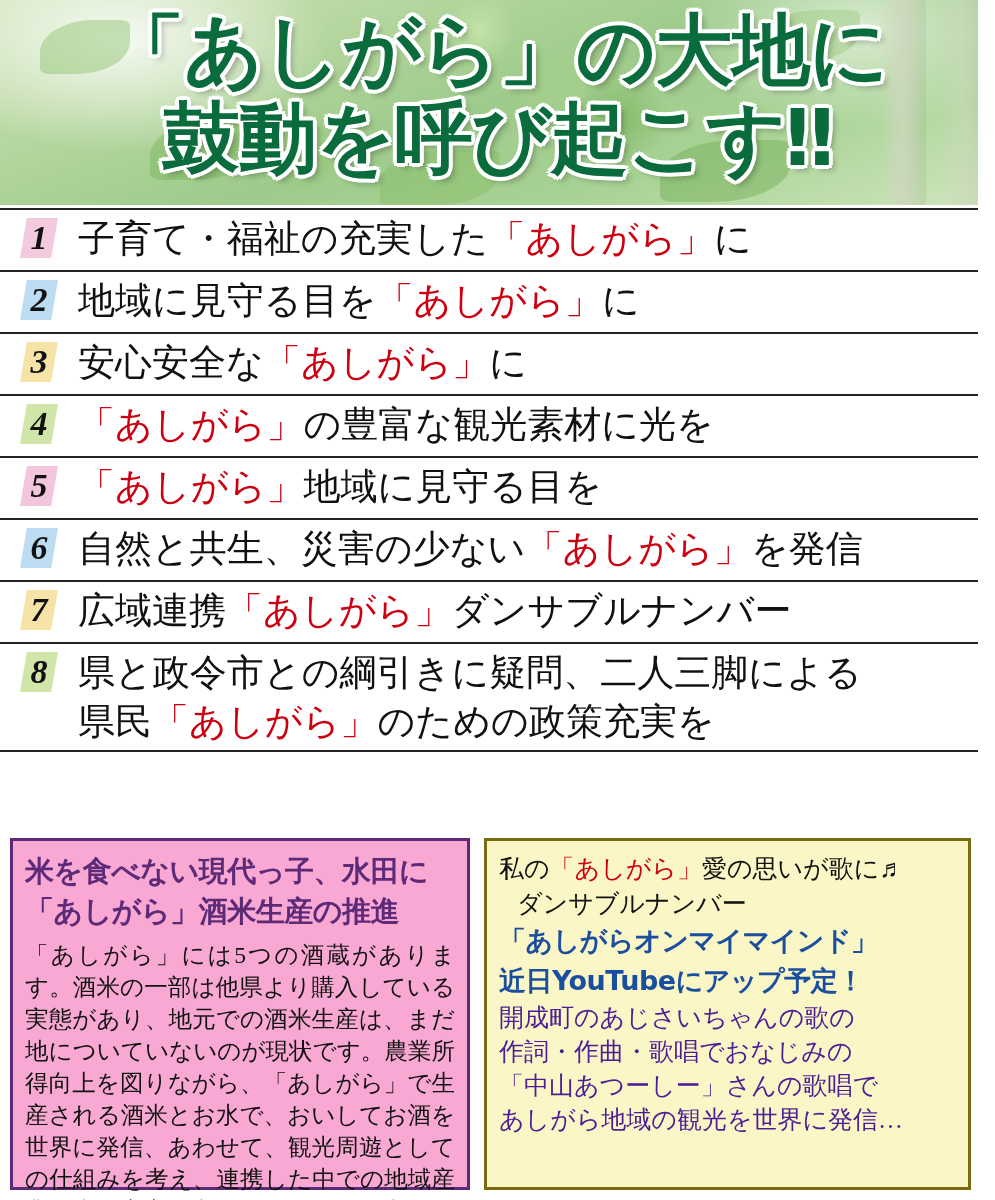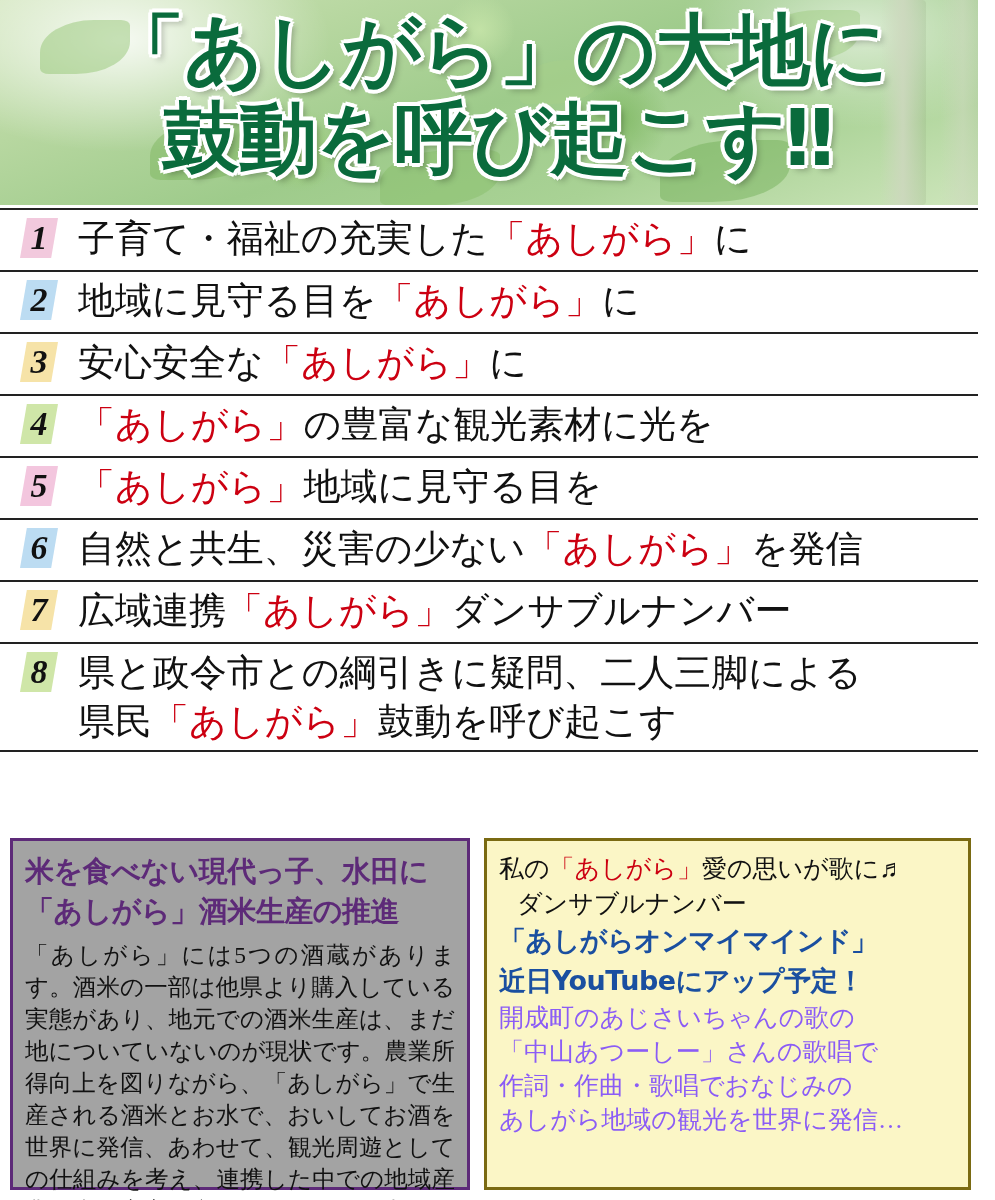--- a/index.html
+++ b/index.html
@@ -139,21 +139,21 @@
     display: flex;
     gap: 14px;
     z-index: 6;
   }
   .panel {
     border: 3px solid #6b2a7a;
     padding: 10px 12px 10px 12px;
   }
   .panel-left {
     width: 460px;
-    background: #a3a3a3;
+    background: #f9a8d4;
     border-color: #5d2a78;
     height: 352px;
   }
   .panel-right {
     width: 487px;
     background: #fbf6c6;
     border-color: #7a6a12;
     height: 352px;
   }
   .panel-left .ph {
@@ -187,21 +187,21 @@
     font-size: 27px;
     line-height: 40px;
     color: #1a4fa0;
     letter-spacing: -0.5px;
     white-space: nowrap;
   }
   .panel-right .rtail {
     font-family: "Liberation Serif", serif;
     font-size: 25px;
     line-height: 34px;
-    color: #8b5cf6;
+    color: #4c1d95;
     white-space: nowrap;
   }
 </style>
 </head>
 <body>
 
 <div id="page">
 
   <div class="hero">
     <div class="trunk" style="left:880px;"></div>
@@ -293,40 +293,40 @@
 
     <div class="row row-tall row-last" style="min-height:108px;">
       <div class="numcell">
         <span class="numbg">
           <span class="shape" style="background:#cfe6a8"></span>
           <span class="digit">8</span>
         </span>
       </div>
       <div class="txtcell">
         <div>県と政令市との綱引きに疑問、二人三脚による</div>
-        <div><span>県民</span><span class="hl">「あしがら」</span><span>鼓動を呼び起こす</span></div>
+        <div><span>県民</span><span class="hl">「あしがら」</span><span>のための政策充実を</span></div>
       </div>
     </div>
 
   </div>
 
   <div class="panels">
 
     <div class="panel panel-left">
       <div class="ph">米を食べない現代っ子、水田に</div>
       <div class="ph">「あしがら」酒米生産の推進</div>
       <div class="pbody">「あしがら」には5つの酒蔵があります。酒米の一部は他県より購入している実態があり、地元での酒米生産は、まだ地についていないのが現状です。農業所得向上を図りながら、「あしがら」で生産される酒米とお水で、おいしてお酒を世界に発信、あわせて、観光周遊としての仕組みを考え、連携した中での地域産業の支援充実が必要ではないかと考えています。</div>
     </div>
 
     <div class="panel panel-right">
       <div class="rline"><span>私の</span><span class="hl">「あしがら」</span><span>愛の思いが歌に♬</span></div>
       <div class="rline" style="padding-left:18px;">ダンサブルナンバー</div>
       <div class="rbig">「あしがらオンマイマインド」</div>
       <div class="rbig">近日YouTubeにアップ予定！</div>
       <div class="rtail">開成町のあじさいちゃんの歌の</div>
+      <div class="rtail">作詞・作曲・歌唱でおなじみの</div>
       <div class="rtail">「中山あつーしー」さんの歌唱で</div>
-      <div class="rtail">作詞・作曲・歌唱でおなじみの</div>
       <div class="rtail">あしがら地域の観光を世界に発信…</div>
     </div>
 
   </div>
 
 </div>
 
 </body></html>

